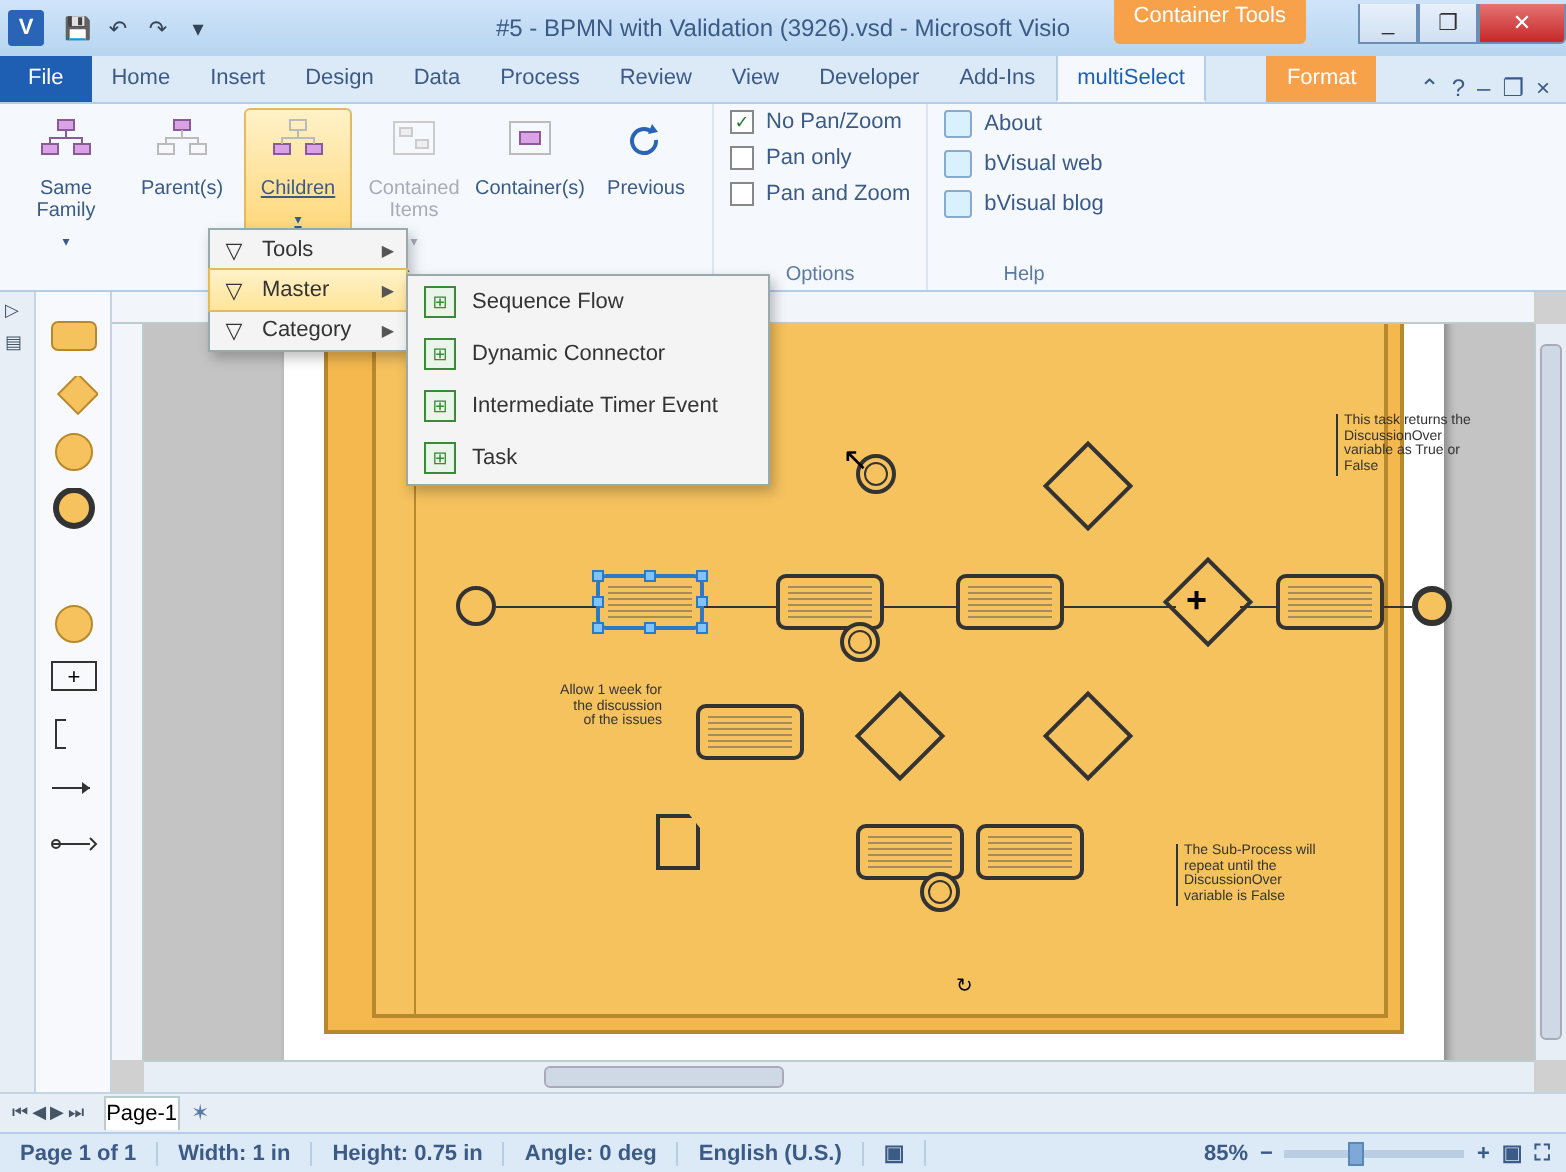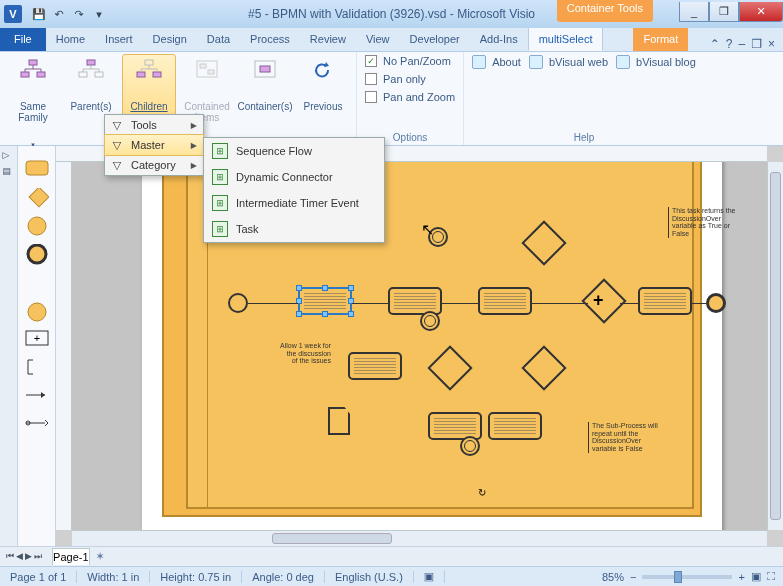--- a/index.html
+++ b/index.html
@@ -19,21 +19,21 @@
 .file-tab { background: #1e5eb3; color: #fff; padding: 4px 14px; height: 24px; display: flex; align-items: center; }
 .tab { padding: 4px 10px; color: #3b5b86; cursor: pointer; height: 24px; display: flex; align-items: center; }
 .tab.active { background: #f5f9fd; border: 1px solid #b5cde8; border-bottom: 1px solid #f5f9fd; color: #1e5eb3; margin-top: 16px; }
 .tab.orange { background: #f7a24a; color: #fff; }
 .help-icons { margin-left: auto; display: flex; gap: 6px; padding-right: 8px; color: #3b5b86; font-size: 12px; }
 
 .ribbon { height: 94px; background: #f5f9fd; border-bottom: 1px solid #b5cde8; display: flex; position: relative; }
 .ribbon-group { border-right: 1px solid #dbe7f3; padding: 2px 6px 2px 6px; display: flex; flex-direction: column; }
 .ribbon-group-body { display: flex; gap: 4px; flex: 1; align-items: flex-start; }
 .ribbon-group-label { text-align: center; font-size: 10px; color: #5a7aa5; padding-top: 1px; }
-.big-btn { width: 54px; display: flex; flex-direction: column; align-items: center; padding: 2px; font-size: 10px; color: #3b5b86; text-align: center; gap: 18px; border: 1px solid transparent; border-radius: 3px; }
+.big-btn { width: 54px; display: flex; flex-direction: column; align-items: center; padding: 2px; font-size: 10px; color: #3b5b86; text-align: center; gap: 6px; border: 1px solid transparent; border-radius: 3px; }
 .big-btn.active { background: linear-gradient(#fff2c8,#ffd77a); border: 1px solid #e6b95c; text-decoration: underline; }
 .big-btn .icon-box { width: 30px; height: 26px; display: flex; align-items: center; justify-content: center; }
 .small-line { display: flex; align-items: center; gap: 6px; font-size: 11px; color: #3b5b86; padding: 1px 2px; }
 .small-line .chk { width: 12px; height: 12px; border: 1px solid #888; background: #fff; display: inline-flex; align-items: center; justify-content: center; font-size: 9px; color: #2a7a2a; }
 .small-line .link-icon { width: 14px; height: 14px; background: #d9f0ff; border: 1px solid #8ac; border-radius: 2px; }
 .caret { font-size: 7px; }
 
 .context-menu { position: absolute; background: #f4f4f4; border: 1px solid #9aa; box-shadow: 2px 3px 6px rgba(0,0,0,0.25); font-size: 11px; z-index: 50; }
 .cm1 { left: 104px; top: 114px; width: 100px; }
 .cm-item { display: flex; align-items: center; padding: 4px 6px; gap: 8px; color: #333; position: relative; }
@@ -73,21 +73,21 @@
 .bpmn-event.end { border-width: 3px; }
 .bpmn-event.timer::after { content:""; position:absolute; inset:2px; border:1px solid #333; border-radius:50%; }
 .bpmn-data { position:absolute; width:22px; height:28px; background:#f6c25e; border:2px solid #333; clip-path: polygon(0 0, 75% 0, 100% 25%, 100% 100%, 0 100%); }
 .annot { position:absolute; font-size:7px; color:#333; width:70px; border-left:1px solid #333; padding-left:3px; line-height:1.1; }
 .conn { position:absolute; background:#333; }
 
 .page-tabs { position: absolute; bottom: 20px; left: 0; right: 0; height: 20px; background: #e8eef6; display: flex; align-items: center; font-size: 11px; border-top: 1px solid #c5d3e3; }
 .page-tabs .nav { display: flex; gap: 2px; padding: 0 6px; color: #456; font-size: 9px; }
 .page-tab { background: #fff; border: 1px solid #bcc; border-bottom: none; padding: 2px 0; margin-left: 4px; }
 
-.statusbar { position: absolute; bottom: 0; left: 0; right: 0; height: 20px; background: #dce9f7; border-top: 1px solid #b5cde8; display: flex; align-items: center; font-size: 11px; color: #3b5b86; }
+.statusbar { position: absolute; bottom: 0; left: 0; right: 0; height: 20px; background: #dce9f7; border-top: 1px solid #b5cde8; display: flex; align-items: center; font-size: 11px; color: #3b5b86; font-weight: bold; }
 .statusbar .cell { padding: 0 10px; border-right: 1px solid #b9cde3; }
 .zoom { margin-left: auto; display: flex; align-items: center; gap: 6px; padding-right: 8px; }
 .slider { width: 90px; height: 4px; background: #b9cde3; position: relative; }
 .slider .knob { position: absolute; left: 32px; top: -4px; width: 8px; height: 12px; background: #7fa8d6; border: 1px solid #5b86b8; }
 
 .cursor { position: absolute; left: 421px; top: 220px; font-size: 16px; color: #000; z-index: 100; pointer-events: none; }
 
 svg.shape-icon { width: 30px; height: 24px; }
 </style>
 </head>
@@ -214,21 +214,21 @@
           <span>Pan only</span>
         </div>
       <div class="small-line">
           <span class="chk"></span>
           <span>Pan and Zoom</span>
         </div>
     </div>
     <div class="ribbon-group-label">Options</div>
   </div>
   <div class="ribbon-group" style="border-right:none">
-    <div class="ribbon-group-body" style="flex-direction:row">
+    <div class="ribbon-group-body" style="flex-direction:column">
       <div class="small-line">
           <span class="link-icon"></span>
           <span>About</span>
         </div>
       <div class="small-line">
           <span class="link-icon"></span>
           <span>bVisual web</span>
         </div>
       <div class="small-line">
           <span class="link-icon"></span>

